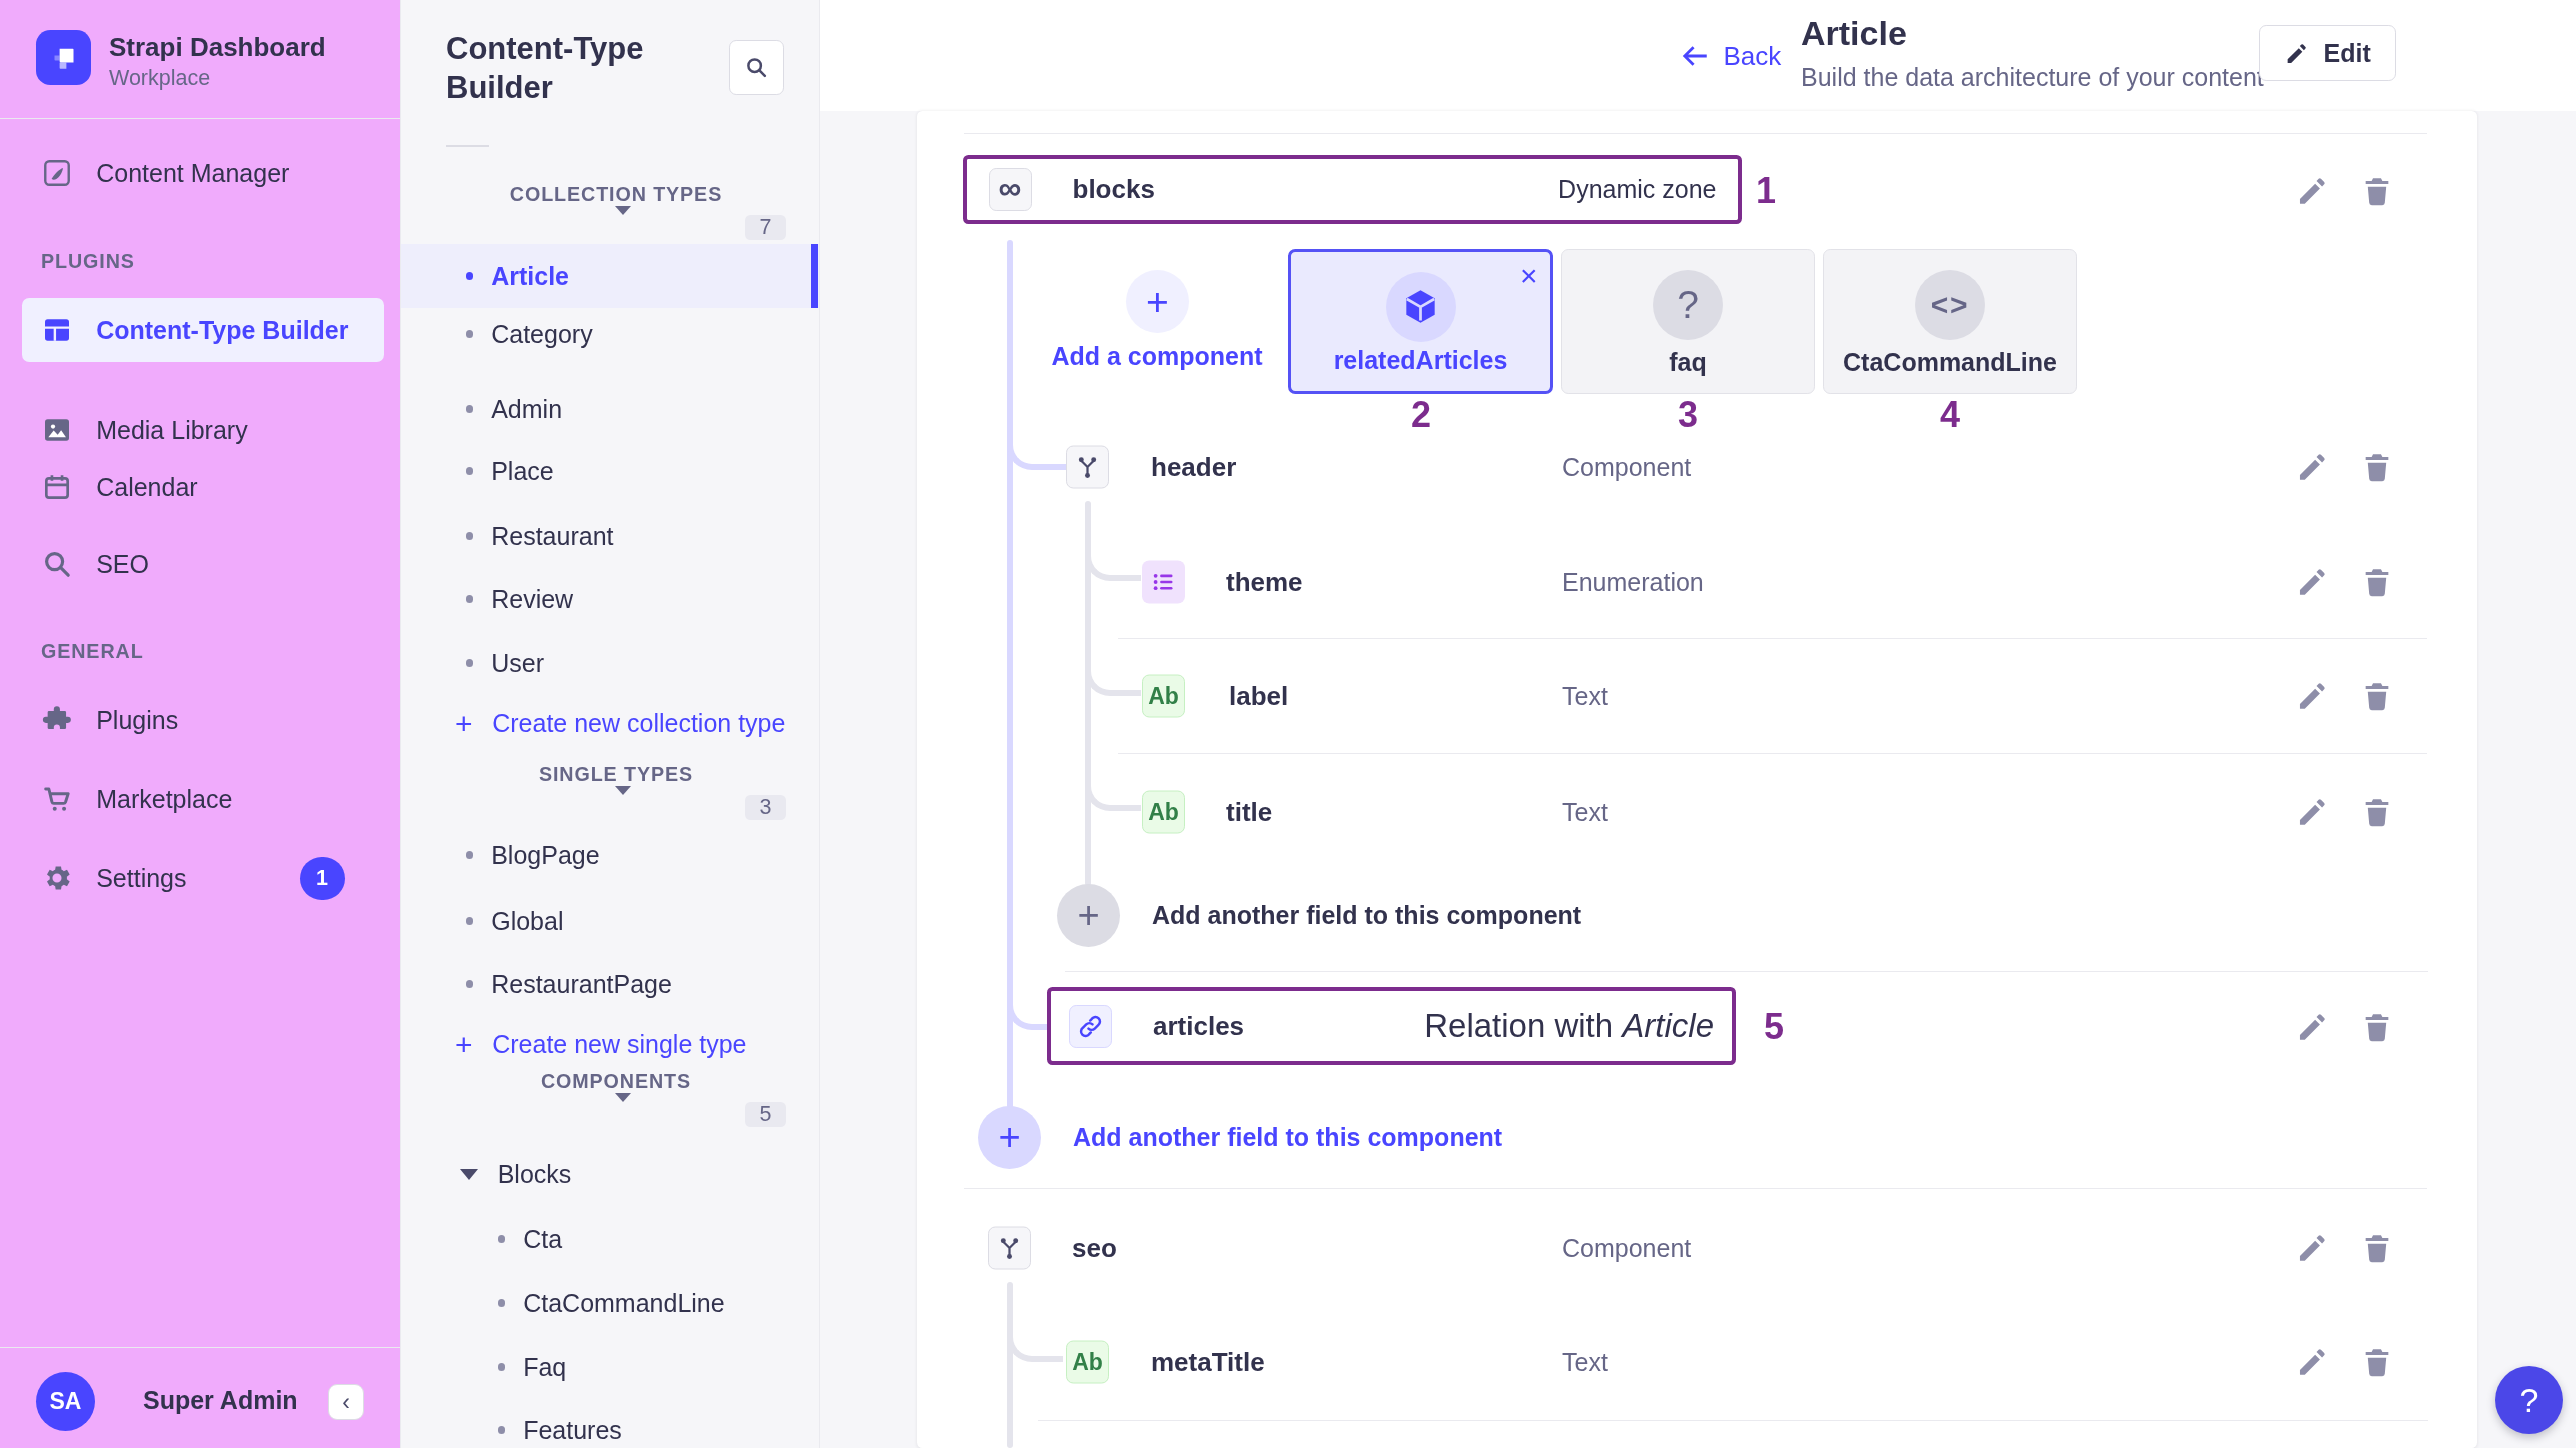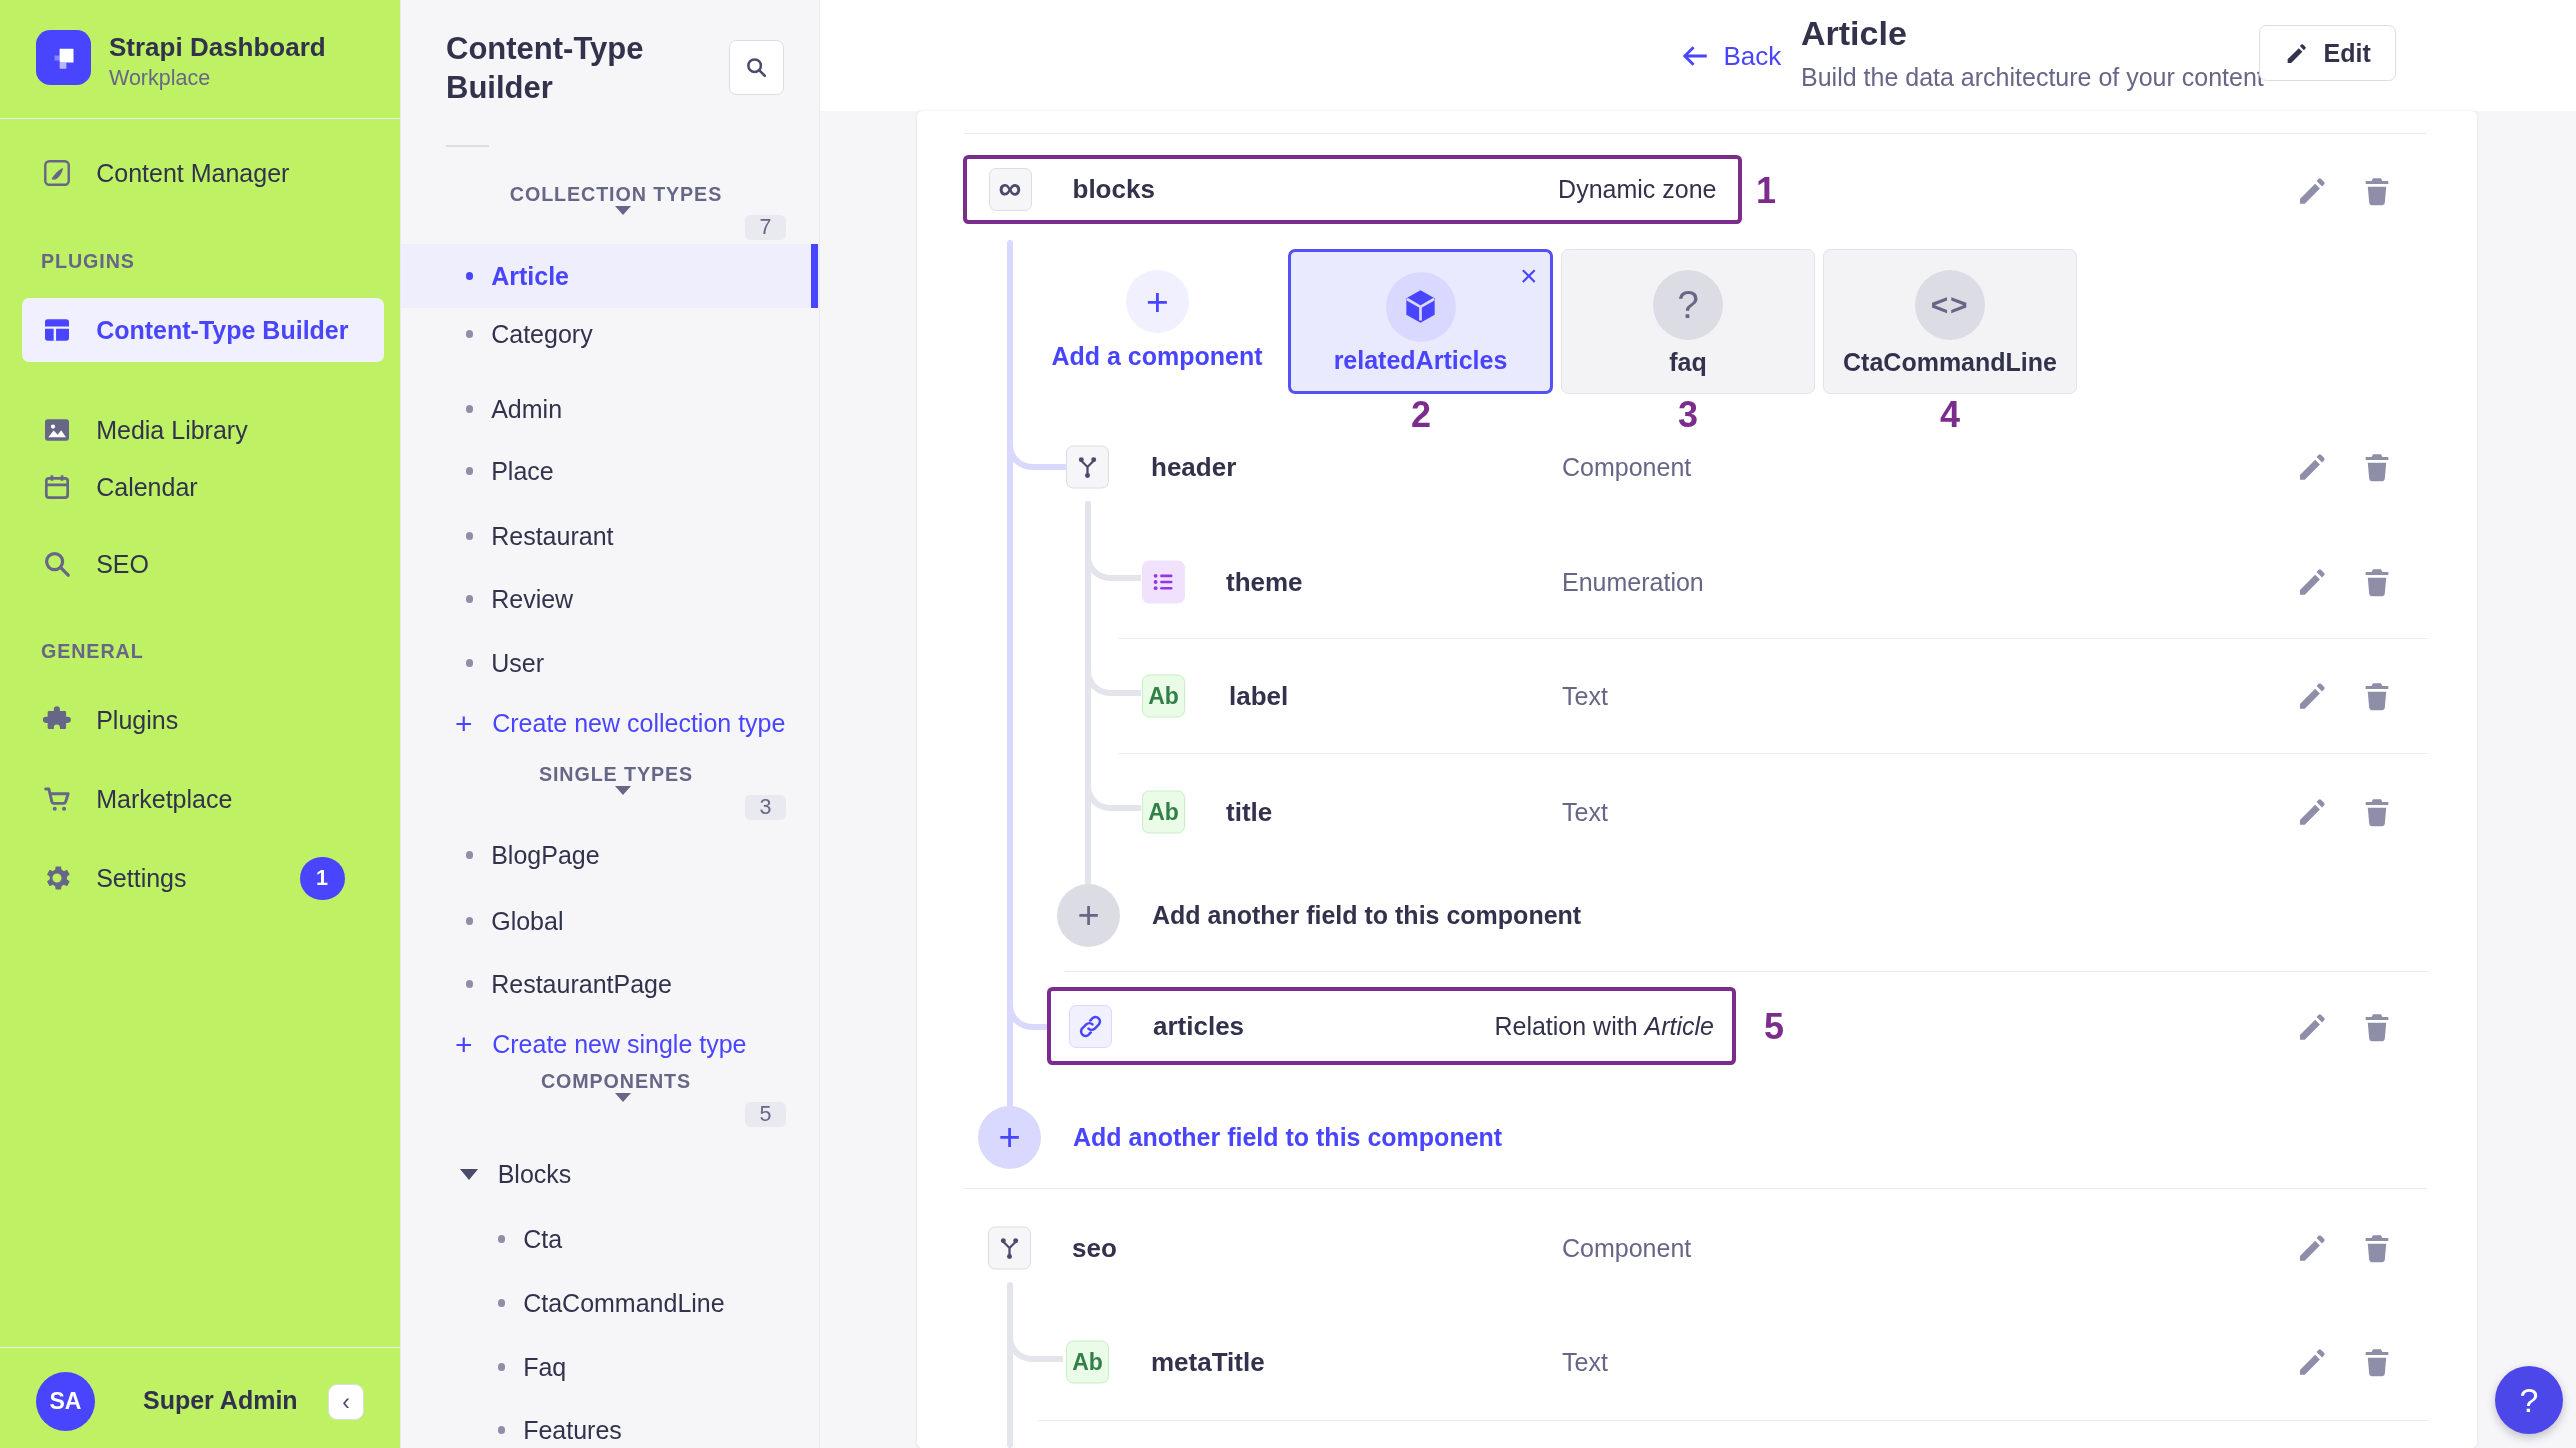--- a/index.html
+++ b/index.html
@@ -1,21 +1,21 @@
 <!DOCTYPE html>
 <html style="font-size:14.3px"><head>
 <meta charset="utf-8">
 <style>
   * { margin:0; padding:0; box-sizing:border-box; }
   html,body { width:2576px; height:1448px; overflow:hidden; }
   body { font-family:"Liberation Sans", sans-serif; background:#f6f6f9; position:relative; color:#32324d; }
   svg { display:block; }
 
   
-  .sb1 { position:absolute; left:0; top:0; width:401px; height:1448px; background:#bef264; border-right:0.9px solid #eaeaef; }
+  .sb1 { position:absolute; left:0; top:0; width:401px; height:1448px; background:#f0abfc; border-right:0.9px solid #eaeaef; }
   .brand { position:absolute; left:0; top:0; width:100%; height:119px; border-bottom:0.9px solid #eaeaef; }
   .logo { position:absolute; left:36px; top:30px; width:55px; height:55px; border-radius:14.3px; background:#4945ff; display:flex; align-items:center; justify-content:center; }
   .brand-title { position:absolute; left:109px; top:32px; font-size:26px; font-weight:700; color:#32324d; }
   .brand-sub { position:absolute; left:109px; top:66px; font-size:21.5px; color:#666687; }
   .sec-h { position:absolute; left:41px; font-size:19.7px; font-weight:700; letter-spacing:0.9px; color:#666687; }
   .nav-item { position:absolute; left:21.5px; width:362px; height:64px; border-radius:7.2px; display:flex; align-items:center; cursor:pointer; color:#4a4a6a; }
   .nav-item .nicon { width:32px; height:32px; margin-left:19.7px; color:#666687; flex:none; }
   .nav-item .nlabel { margin-left:23px; font-size:25px; color:#32324d; font-weight:500; }
   .nav-item.active { background:#f0f0ff; }
   .nav-item.active .nicon { color:#4945ff; }
@@ -480,21 +480,21 @@
   <div class="hdiv" style="left:148px; top:860px; width:1363px;"></div>
 
   <div class="hl-box" style="left:130px; top:876px; width:689px; height:78px; padding:0 18px; gap:41px;">
     <span class="fbox indigo">
       <svg width="27" height="27" viewBox="0 0 24 24" fill="none" stroke="currentColor" stroke-width="2.2" stroke-linecap="round">
           <path d="M10.2 13.8a4 4 0 0 0 5.6 0l3-3a4 4 0 1 0-5.6-5.6l-1.5 1.5"></path>
           <path d="M13.8 10.2a4 4 0 0 0-5.6 0l-3 3a4 4 0 1 0 5.6 5.6l1.5-1.5"></path>
         </svg>
     </span>
     <span style="font-size:26px; font-weight:600; color:#32324d;">articles</span>
-    <span style="margin-left:auto; font-size:25px; color:#32324d;"><span>Relation with </span><span class="it">Article</span></span>
+    <span style="margin-left:auto; font-size:33px; color:#32324d;"><span>Relation with </span><span class="it">Article</span></span>
   </div>
   <div class="ann" style="left:857px; top:916px;">5</div>
   <span class="rowact" style="left:1378px; top:916px;">
       <svg viewBox="0 0 24 24">
         <path fill="currentColor" d="M3.5 17.6V21h3.4L17.6 10.3 14.2 6.9 3.5 17.6zM20.6 7.3a1.15 1.15 0 0 0 0-1.6l-2.3-2.3a1.15 1.15 0 0 0-1.6 0l-1.5 1.5 3.9 3.9 1.5-1.5z"></path>
       </svg>
     </span>
   <span class="rowact" style="left:1443px; top:916px;">
       <svg viewBox="0 0 24 24">
         <path fill="currentColor" d="M9.2 3h5.6l1 2H20v2H4V5h4.2l1-2zM5.5 9h13l-1 11.3a1.8 1.8 0 0 1-1.8 1.7H8.3a1.8 1.8 0 0 1-1.8-1.7L5.5 9z"></path>

